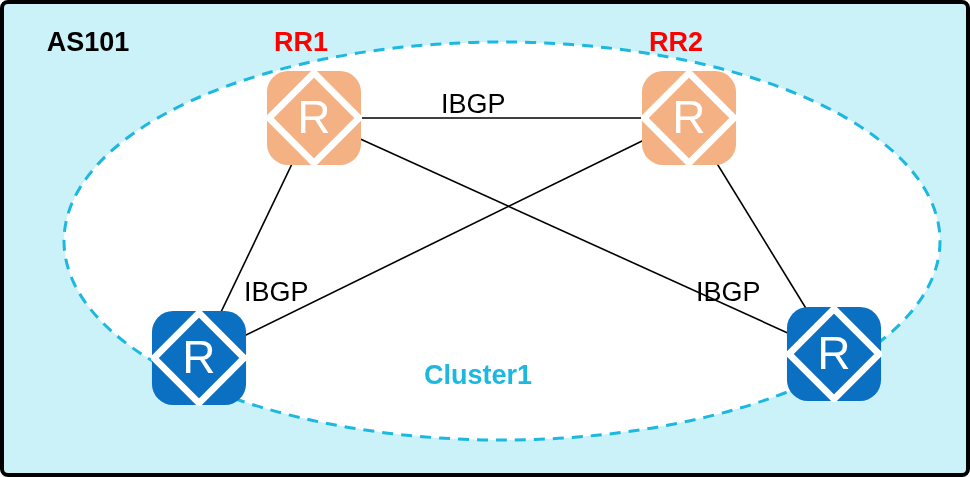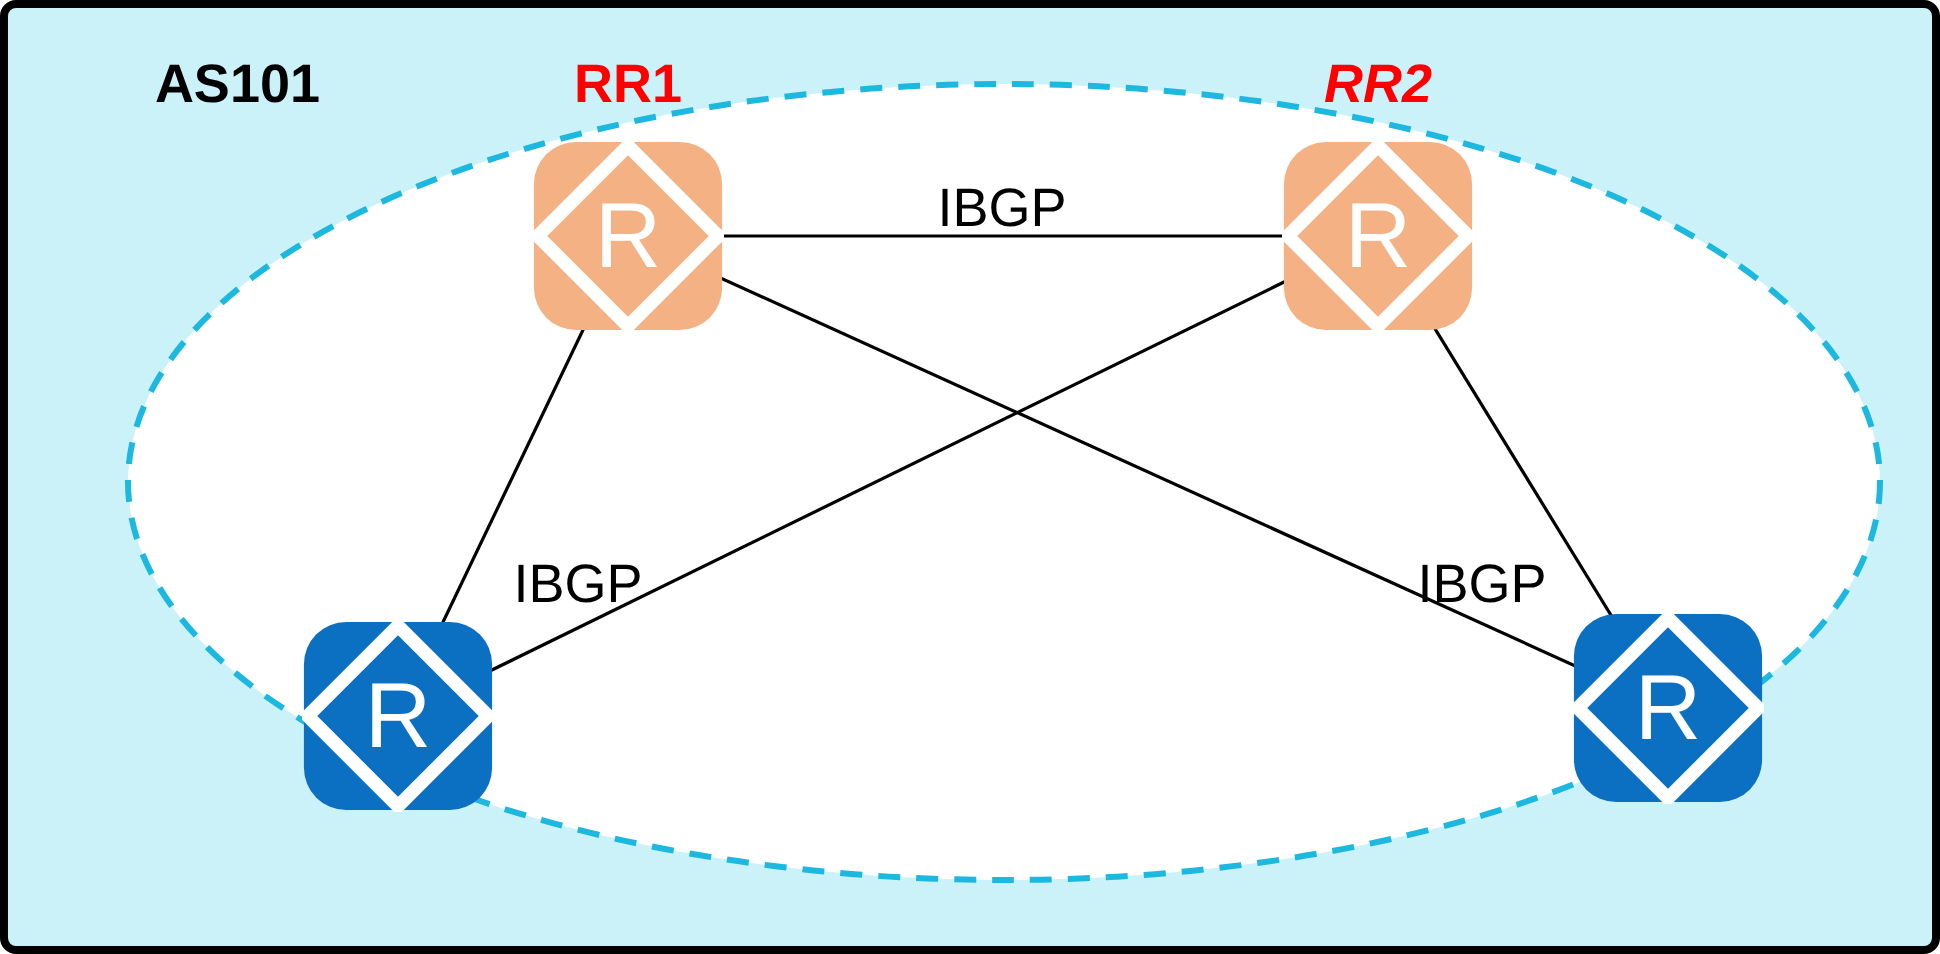--- a/index.html
+++ b/index.html
@@ -58,38 +58,38 @@
     fill: #ffffff;
     font-family: "Liberation Sans", sans-serif;
     font-size: 48px;
     font-weight: 400;
     text-anchor: middle;
   }
   .label {
     position: absolute;
     font-size: 27px;
     color: #000000;
-    text-align: center;
+    text-align: left;
     white-space: nowrap;
     line-height: 32px;
   }
   .label-as {
-    left: 36px;
+    left: 24px;
     top: 22px;
     width: 120px;
-    text-align: right;
+    text-align: center;
     font-weight: 700;
     color: #000000;
   }
   .label-rr {
     font-weight: 700;
     color: var(--rr-label, #FF0000);
   }
   .label-rr1 { left: 270px; top: 22px; width: 80px; }
-  .label-rr2 { left: 645px; top: 22px; width: 80px; font-style: italic; }
+  .label-rr2 { left: 645px; top: 22px; width: 80px; }
   .label-ibgp-top   { left: 437px; top: 84px;  width: 120px; }
   .label-ibgp-left  { left: 240px; top: 272px; width: 90px; }
   .label-ibgp-right { left: 692px; top: 272px; width: 90px; }
   .label-cluster {
     left: 420px;
     top: 355px;
     width: 160px;
     font-weight: 700;
     color: var(--cluster-label, #1CB8E0);
   }
@@ -144,15 +144,16 @@
 
   <div class="label label-as">AS101</div>
 
   <div class="label label-rr label-rr1">RR1</div>
   <div class="label label-rr label-rr2">RR2</div>
 
   <div class="label label-ibgp-top">IBGP</div>
   <div class="label label-ibgp-left">IBGP</div>
   <div class="label label-ibgp-right">IBGP</div>
 
+  <div class="label label-cluster">Cluster1</div>
 
 
 </div>
 
 </body></html>

